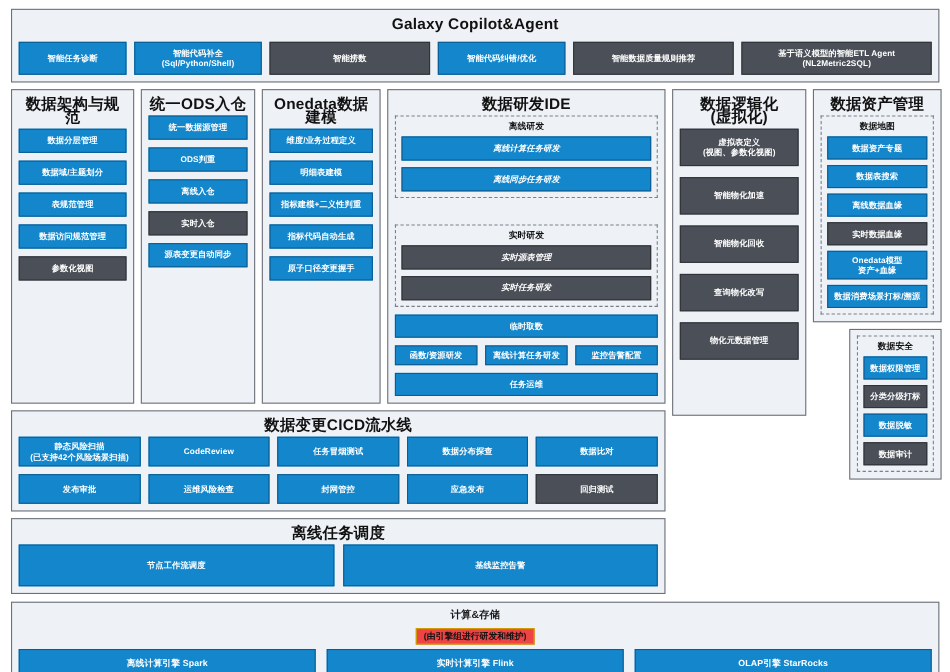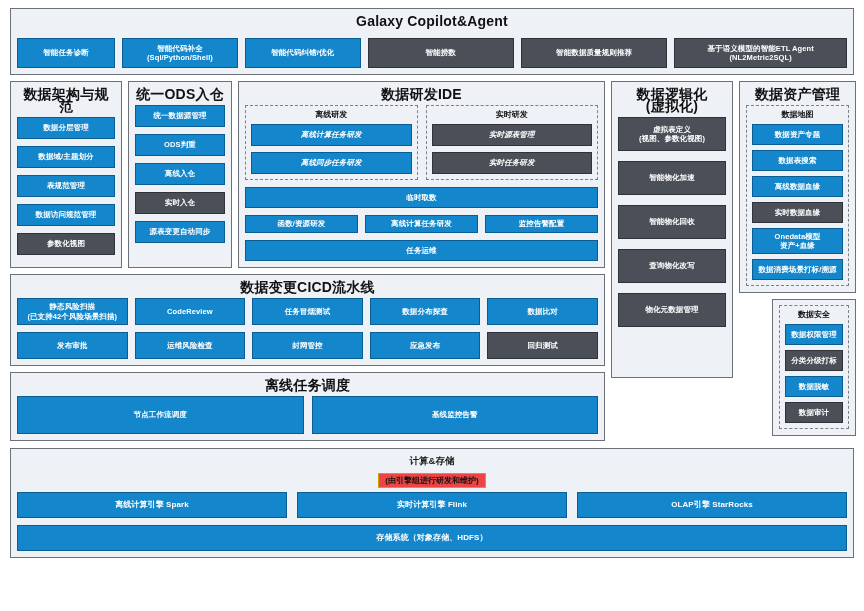--- a/index.html
+++ b/index.html
@@ -67,21 +67,21 @@
   .fourpanels{display:flex;gap:6px;align-items:stretch;}
   .p-arch{flex:0 0 112px;}
   .p-ods{flex:0 0 104px;}
   .p-onedata{flex:0 0 108px;}
   .p-ide{flex:1;}
 
   .stack{display:flex;flex-direction:column;gap:7px;flex:1;}
   .stack .chip{height:22px;}
 
   
-  .ide-dash-row{display:flex;gap:8px;}
+  .ide-dash-row{display:flex;gap:24px;flex-direction:column;}
   .dashbox{
     border:1px dashed #7b8089;
     box-sizing:border-box;
     padding:4px 5px 5px 5px;
     flex:1;
     display:flex;flex-direction:column;
   }
   .dash-title{
     text-align:center;font-weight:bold;font-size:8px;line-height:10px;margin-bottom:4px;color:#111;
   }
@@ -153,25 +153,25 @@
     <div class="toprow">
       <div class="chip w1">
         <span><span>智能任务诊断</span></span>
       </div>
       <div class="chip w2">
         <span>
           <span>智能代码补全</span>
           <span class="sub">(Sql/Python/Shell)</span>
         </span>
       </div>
+      <div class="chip gray w3">
+        <span><span>智能捞数</span></span>
+      </div>
       <div class="chip w2">
         <span><span>智能代码纠错/优化</span></span>
-      </div>
-      <div class="chip gray w3">
-        <span><span>智能捞数</span></span>
       </div>
       <div class="chip gray w3">
         <span><span>智能数据质量规则推荐</span></span>
       </div>
       <div class="chip gray w4">
         <span>
           <span>基于语义模型的智能ETL Agent</span>
           <span class="sub">(NL2Metric2SQL)</span>
         </span>
       </div>
@@ -199,20 +199,30 @@
           <div class="panel-title">统一ODS入仓</div>
           <div class="stack">
             <div class="chip">统一数据源管理</div>
             <div class="chip">ODS判重</div>
             <div class="chip">离线入仓</div>
             <div class="chip gray">实时入仓</div>
             <div class="chip">源表变更自动同步</div>
           </div>
         </div>
 
+        <div class="panel p-onedata">
+          <div class="panel-title">Onedata数据建模</div>
+          <div class="stack">
+            <div class="chip">维度/业务过程定义</div>
+            <div class="chip">明细表建模</div>
+            <div class="chip">指标建模+二义性判重</div>
+            <div class="chip">指标代码自动生成</div>
+            <div class="chip">原子口径变更握手</div>
+          </div>
+        </div>
 
         <div class="panel p-ide">
           <div class="panel-title">数据研发IDE</div>
 
           <div class="ide-dash-row">
             <div class="dashbox">
               <div class="dash-title">离线研发</div>
               <div class="chip">离线计算任务研发</div>
               <div class="chip">离线同步任务研发</div>
             </div>

